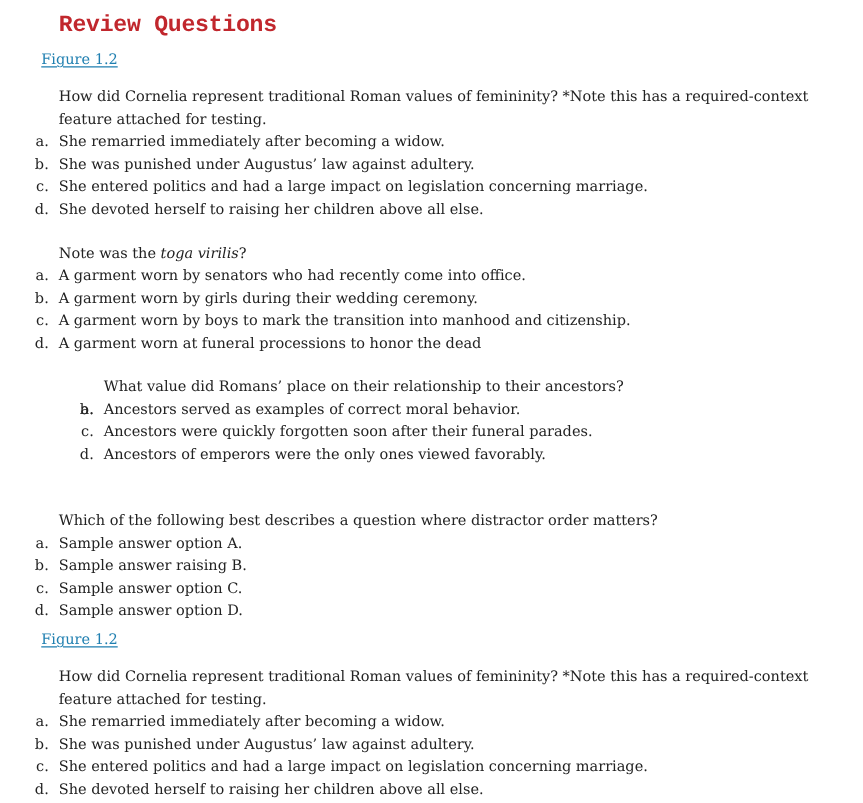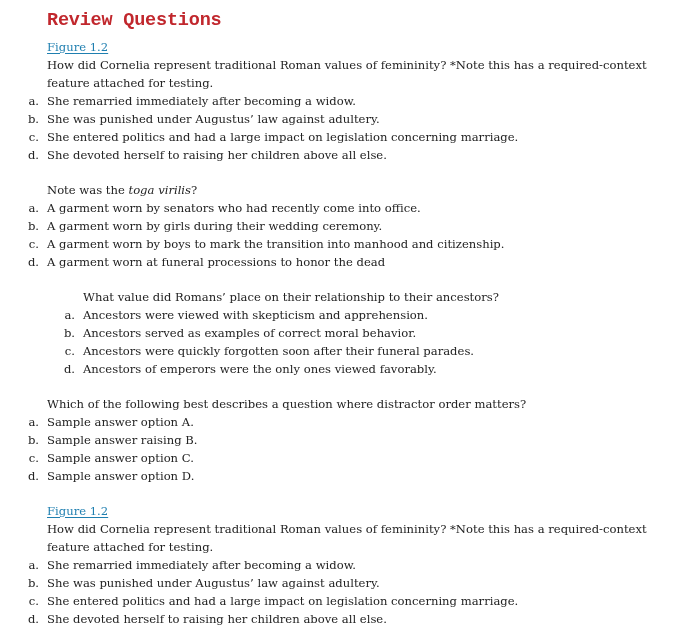--- a/index.html
+++ b/index.html
@@ -33,31 +33,31 @@
       color: #c1272d;
       letter-spacing: -0.2px;
     }
     .question {
       position: absolute;
       left: 0;
       width: 690px;
     }
     .fig-link {
       display: block;
-      margin-left: 47px;
+      margin-left: 33px;
       font-size: 11.6px;
       line-height: 18px;
       color: #1f7fb0;
       text-decoration: underline;
       text-underline-offset: 2px;
       cursor: pointer;
       width: max-content;
     }
     .stem {
-      margin: 0 0 0 47px;
+      margin: 12px 0 0 47px;
       width: 625px;
       font-size: 11.6px;
       line-height: 18px;
     }
     .options {
       list-style: none;
       margin: 0;
       padding: 0;
     }
     .option {
@@ -100,21 +100,21 @@
       <li class="option"><span class="letter">a.</span><span class="text">A garment worn by senators who had recently come into office.</span></li>
       <li class="option"><span class="letter">b.</span><span class="text">A garment worn by girls during their wedding ceremony.</span></li>
       <li class="option"><span class="letter">c.</span><span class="text">A garment worn by boys to mark the transition into manhood and citizenship.</span></li>
       <li class="option"><span class="letter">d.</span><span class="text">A garment worn at funeral processions to honor the dead</span></li>
     </ol>
   </div>
 
   <div class="question" style="top:288px;padding-left:36px;">
     <p class="stem">What value did Romans’ place on their relationship to their ancestors?</p>
     <ol class="options">
-      <li class="option"><span class="letter">a.</span><span class="text">Ancestors were viewed with skepticism and apprehension.</span></li>
+      <li class="option"><span class="letter">a.</span></li>
       <li class="option"><span class="letter">b.</span><span class="text">Ancestors served as examples of correct moral behavior.</span></li>
       <li class="option"><span class="letter">c.</span><span class="text">Ancestors were quickly forgotten soon after their funeral parades.</span></li>
       <li class="option"><span class="letter">d.</span><span class="text">Ancestors of emperors were the only ones viewed favorably.</span></li>
     </ol>
   </div>
 
   <div class="question" style="top:395px;">
     <p class="stem">Which of the following best describes a question where distractor order matters?</p>
     <ol class="options">
       <li class="option"><span class="letter">a.</span><span class="text">Sample answer option A.</span></li>

